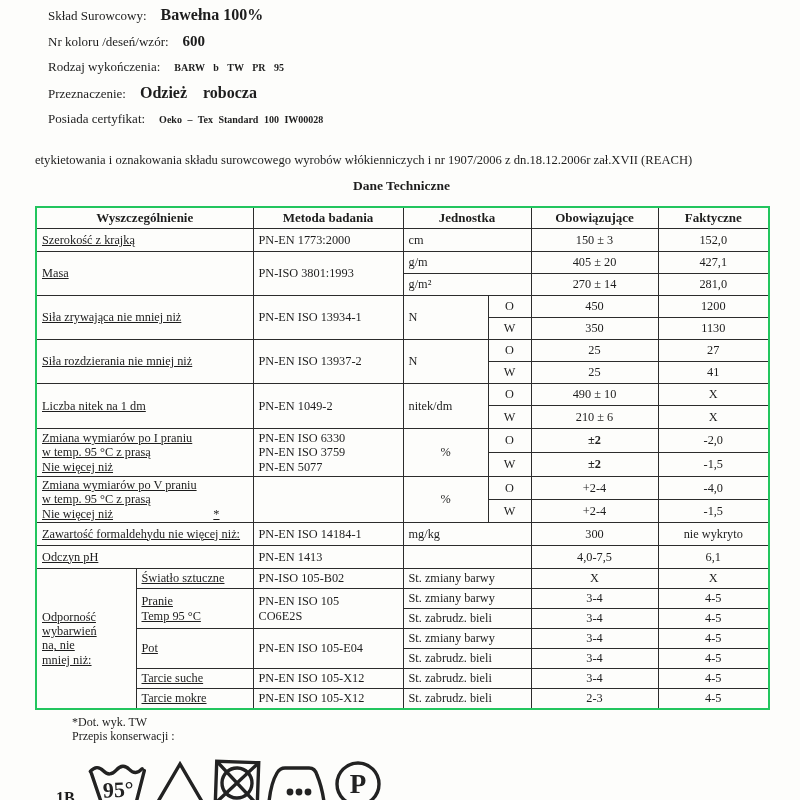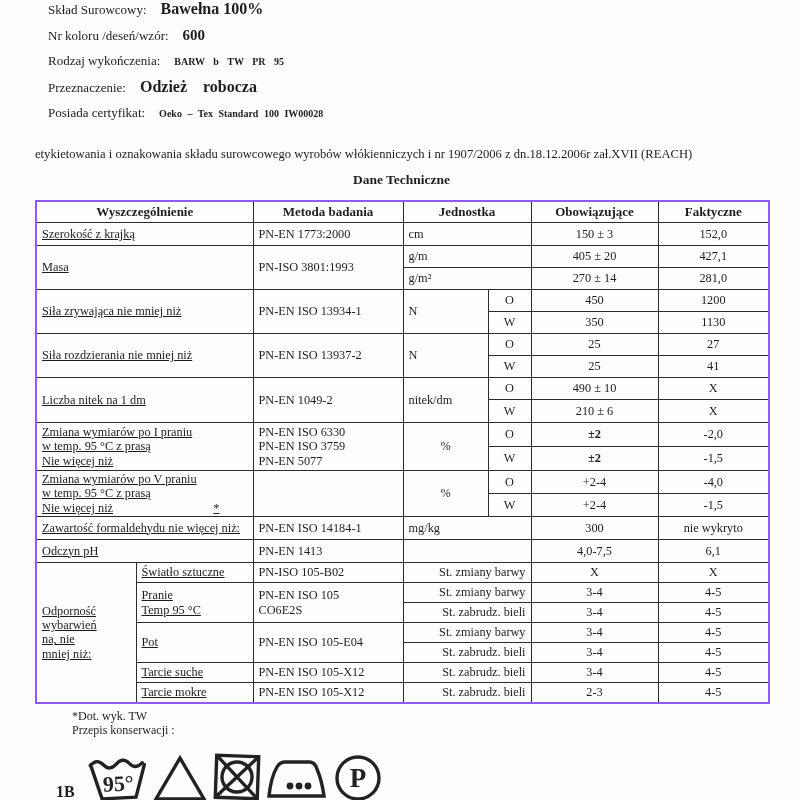--- a/index.html
+++ b/index.html
@@ -2,47 +2,47 @@
 <html><head>
 <meta charset="utf-8">
 <style>
   html,body{margin:0;padding:0;background:#ffffff;}
   .page{
     position:relative;width:800px;height:800px;background:#fdfdfb;
     font-family:"Liberation Serif","DejaVu Serif",serif;color:#1d1d1d;
     overflow:hidden;
   }
   
-  .hdr{padding:0 0 0 48px;}
+  .hdr{padding:6px 0 0 48px;}
   .hline{display:flex;align-items:baseline;margin-bottom:9px;}
   .hlabel{font-size:13px;}
   .hval{font-weight:bold;margin-left:14px;font-size:10px;}
   .hval.big{font-size:16px;}
   .hval.med{font-size:15px;}
   .ws6{word-spacing:6px;}
   .ws10{word-spacing:12px;}
   .ws3{word-spacing:3px;}
   
   .intro{margin:26px 20px 0 35px;font-size:12.6px;line-height:1.33;width:740px;}
   .title{width:733px;margin:10px 0 12px 35px;text-align:center;font-weight:bold;font-size:13.5px;}
   
   table.dt{
     border-collapse:collapse;table-layout:fixed;width:733px;
-    margin:6px 0 0 35px;border:2px solid #8b5cf6;
+    margin:6px 0 0 35px;border:2px solid #22c55e;
     font-size:12.3px;color:#1d1d1d;
   }
   table.dt td{border:1px solid #2c2c2c;padding:1px 5px;vertical-align:middle;overflow:hidden;}
   td.hd{font-weight:bold;text-align:center;font-size:13px;}
   td.nm{text-align:left;padding-left:7px;text-decoration:underline;}
   td.mt{text-align:left;padding-left:8px;}
   td.un{text-align:left;padding-left:9px;}
   td.unc{text-align:center;}
   td.dir{text-align:center;}
   td.vl{text-align:center;}
-  td.crit{text-align:right;padding-left:8px;}
+  td.crit{text-align:left;padding-left:8px;}
   td.bold{font-weight:bold;}
   .r22{height:22px;} .r23{height:23px;} .r24{height:24px;} .r21{height:20px;}
   .mline{display:block;line-height:1.16;}
   .starline{display:flex;}
   .star{margin-left:auto;margin-right:28px;}
   
   .fnote{margin:6px 0 0 72px;font-size:12px;line-height:1.3;}
   .care-row{display:flex;align-items:flex-end;margin:14px 0 0 56px;height:52px;}
   .size-code{font-weight:bold;font-size:16px;margin-right:12px;margin-bottom:2px;}
   .sym{display:inline-block;margin-right:2px;}

